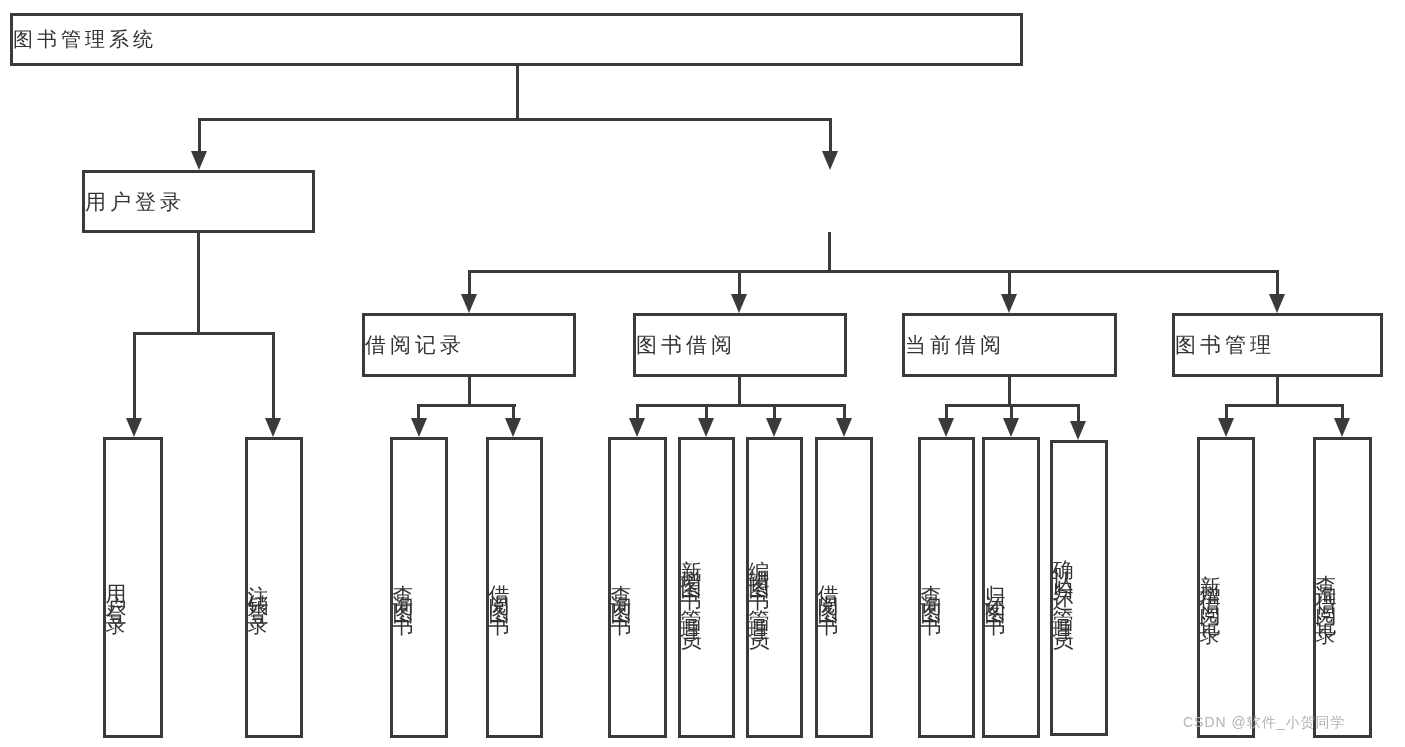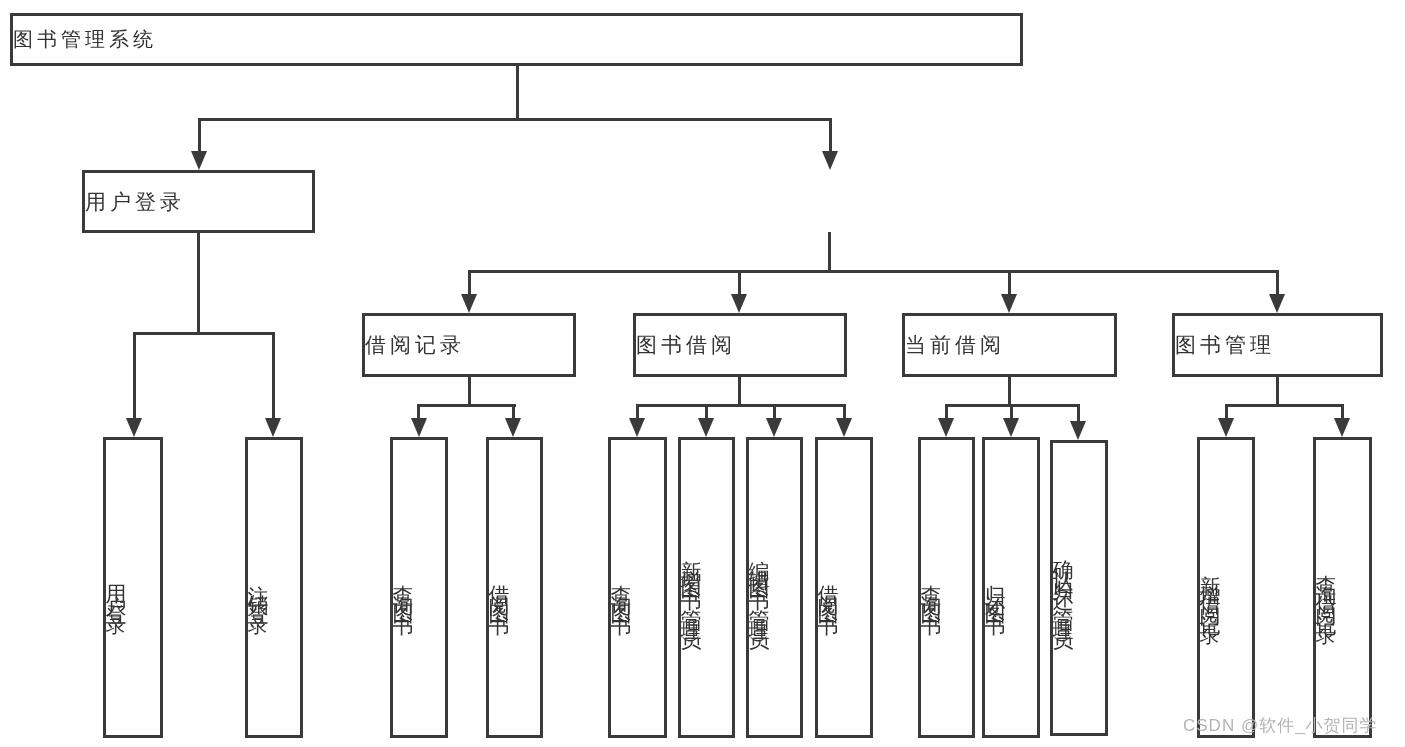--- a/index.html
+++ b/index.html
@@ -33,21 +33,21 @@
   .vline,.hline{position:absolute;background:#3a3a3a;}
   .arrow{
     position:absolute;width:0;height:0;
     border-left:8px solid transparent;
     border-right:8px solid transparent;
     border-top:19px solid #3a3a3a;
   }
   .watermark{
     position:absolute;
     left:1183px;top:714px;
-    font-size:17px;
+    font-size:14px;
     letter-spacing:1px;
     color:#b3b3b3;
     white-space:nowrap;
   }
 </style>
 </head>
 <body>
 
 <div class="canvas">
 

